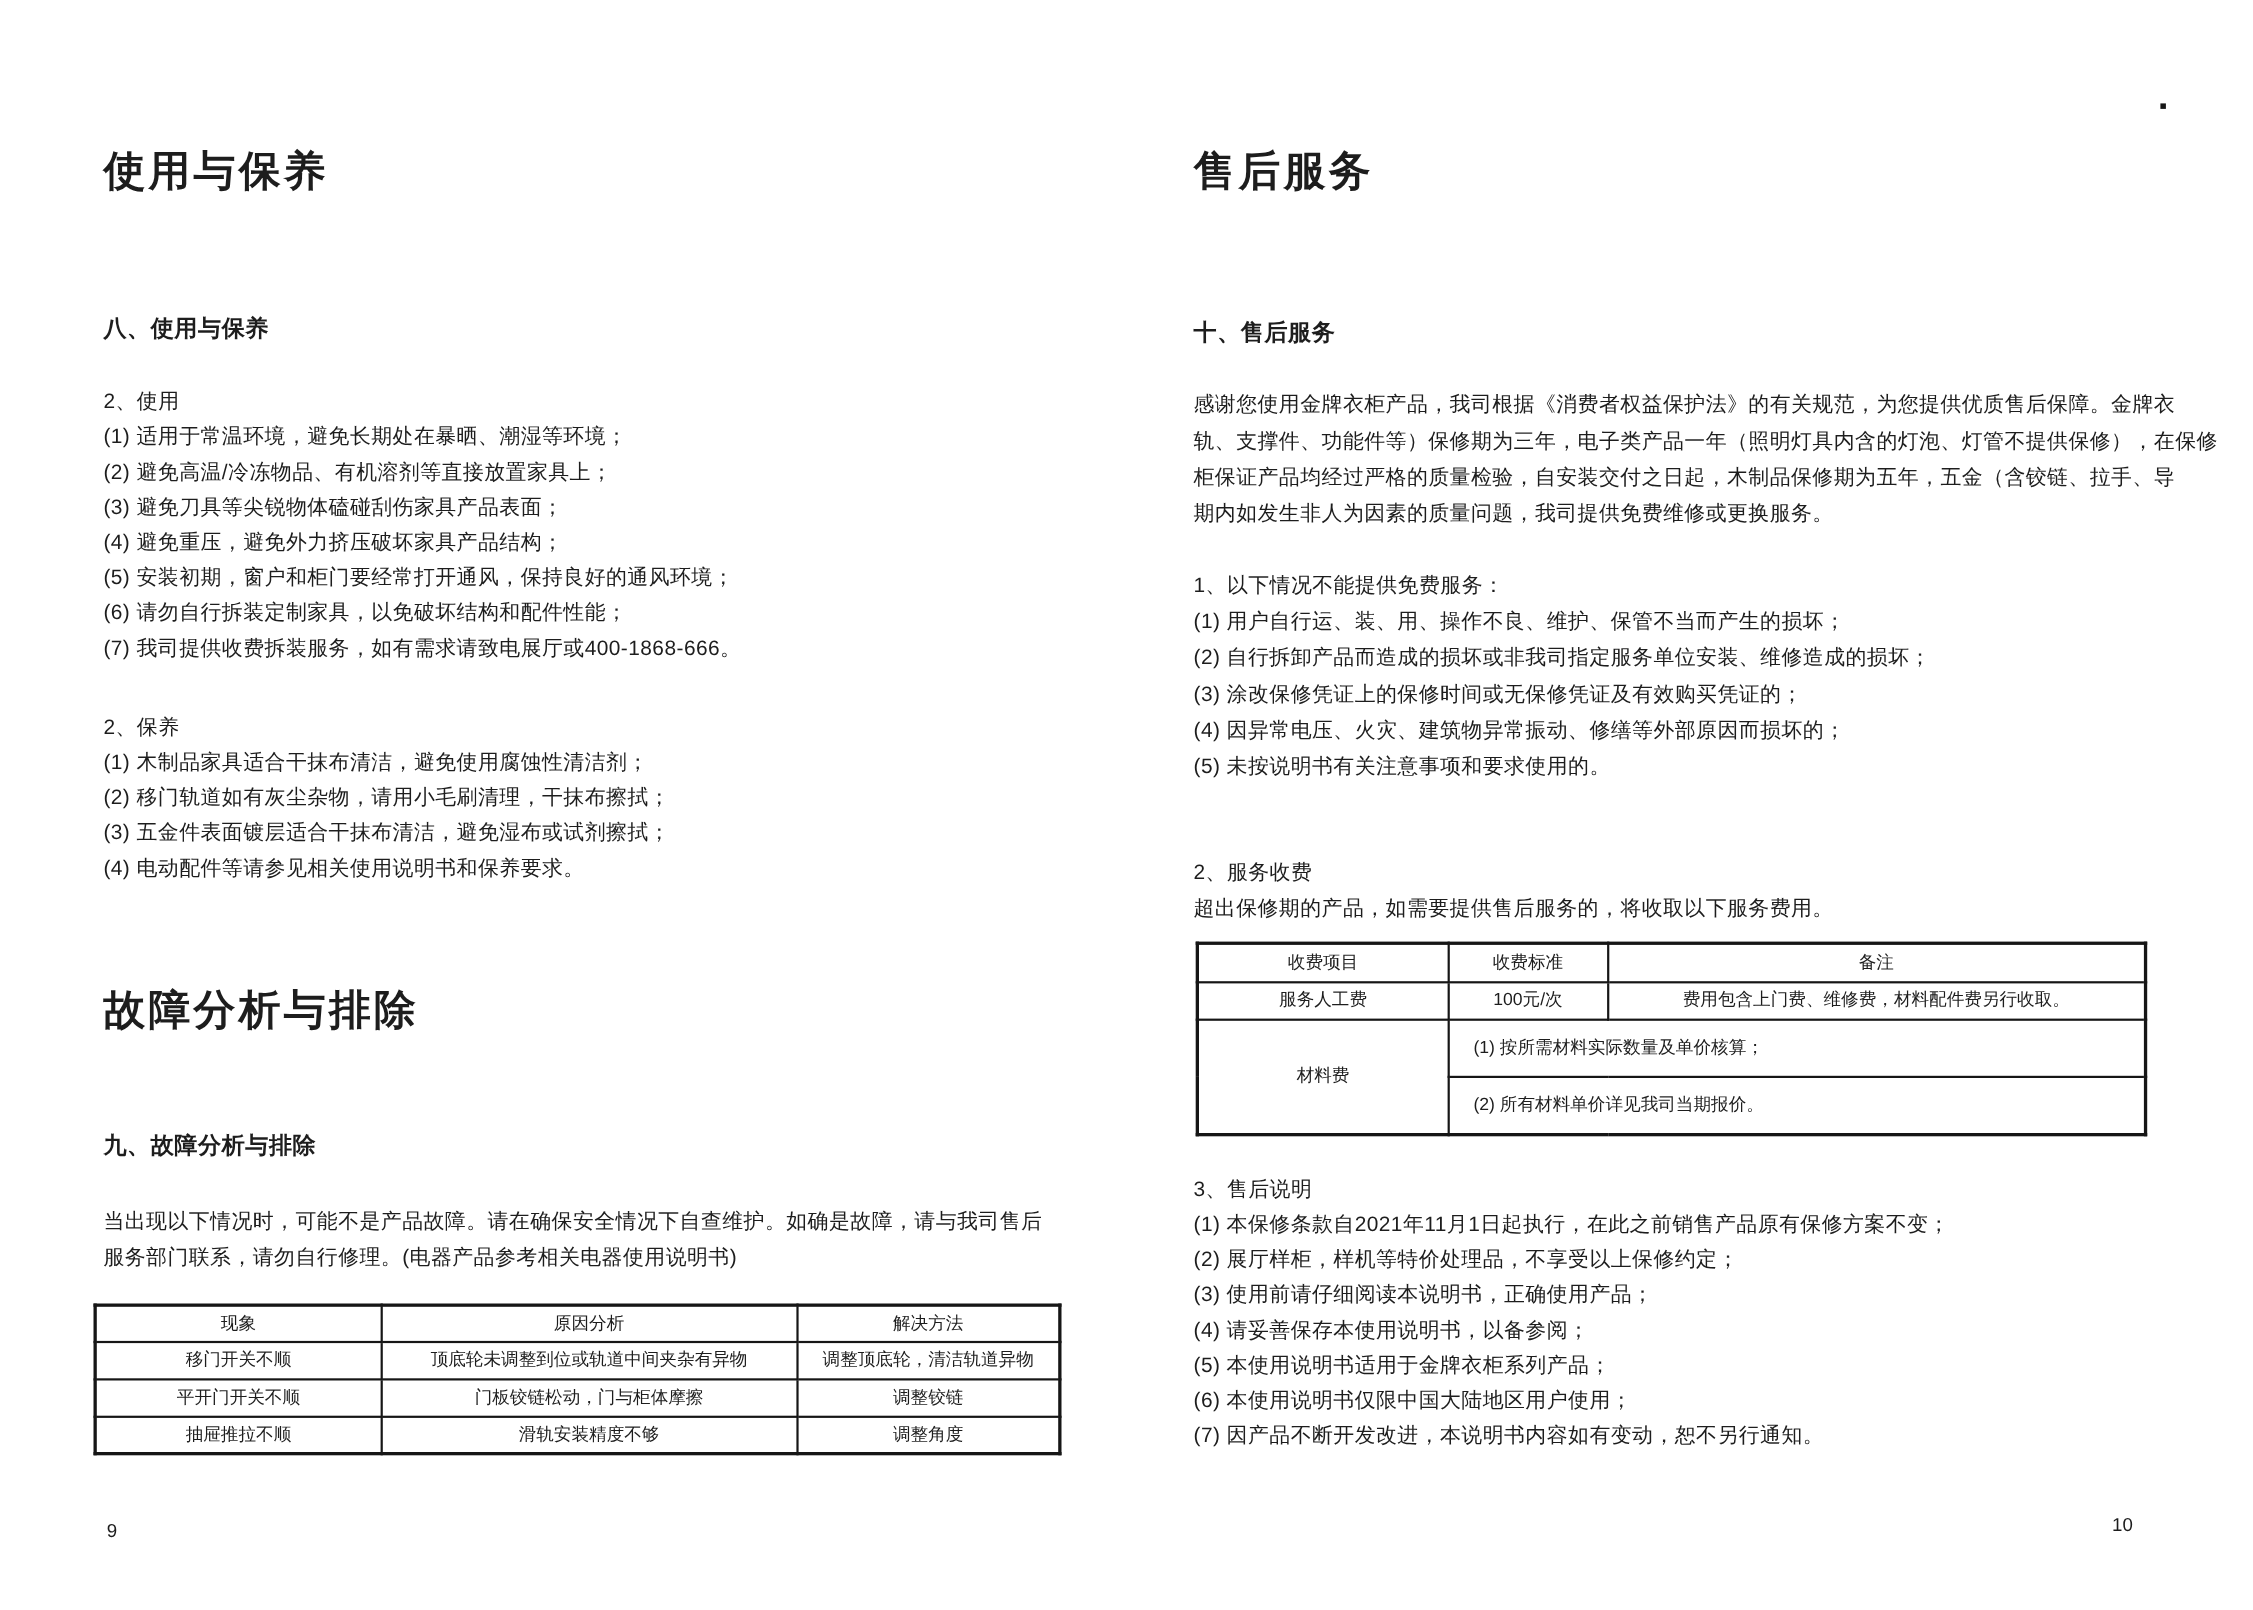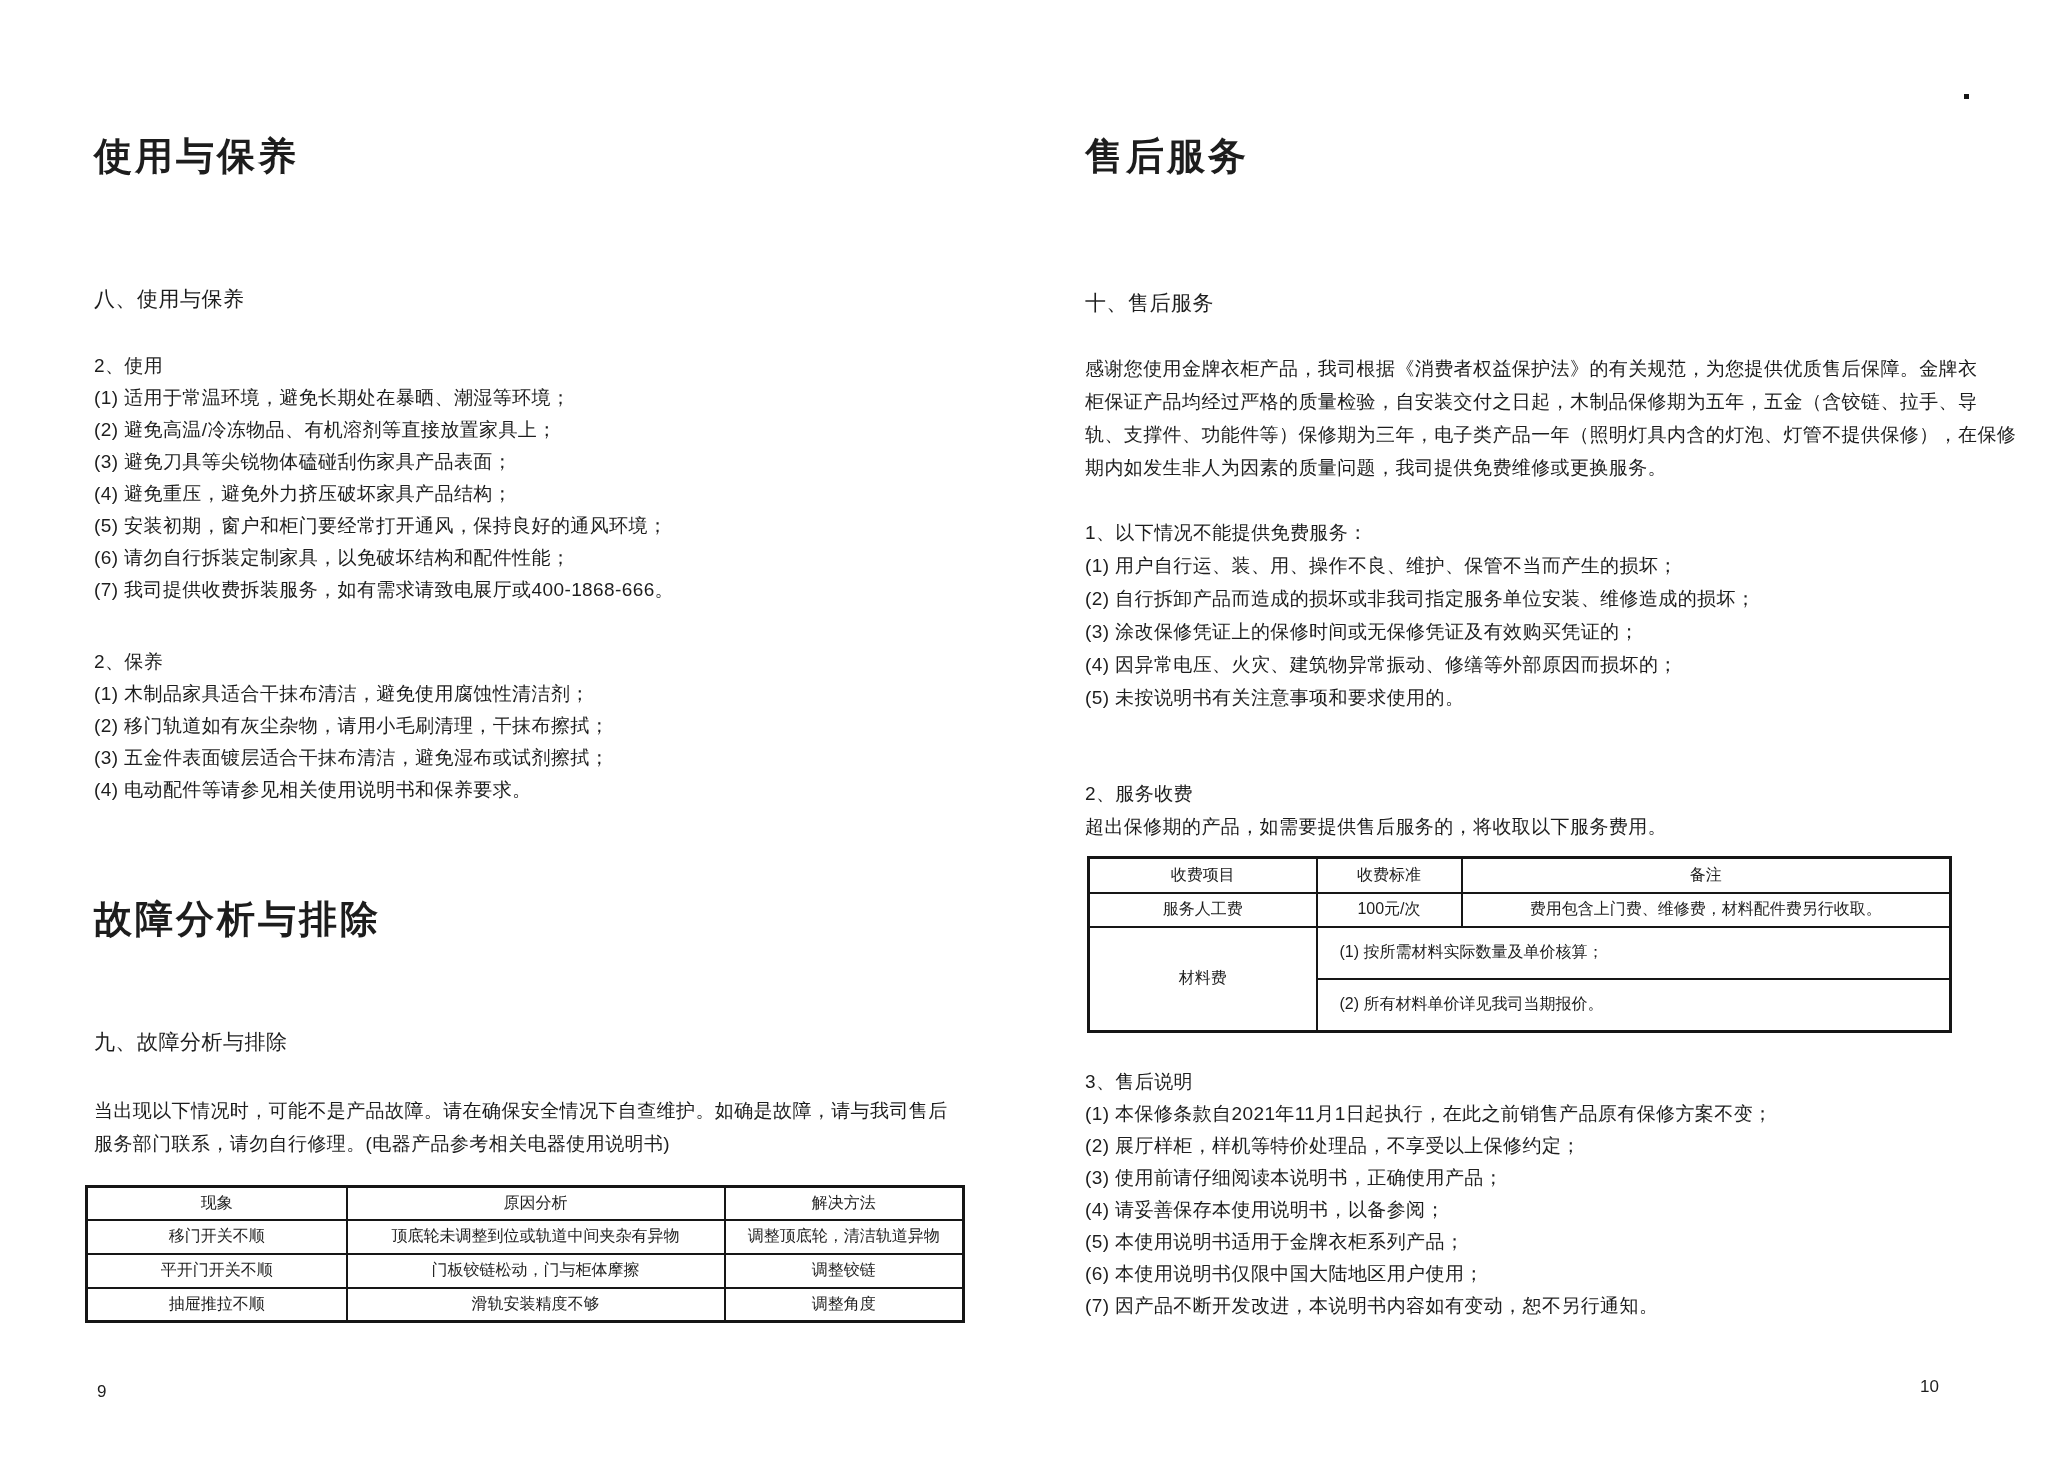--- a/index.html
+++ b/index.html
@@ -3,21 +3,21 @@
 <meta charset="utf-8">
 <style>
   html,body{margin:0;padding:0;background:#ffffff;}
   .sheet{
     position:relative;width:2048px;height:1460px;background:#ffffff;
     font-family:"Liberation Sans","DejaVu Sans",sans-serif;
     color:#1d1d1d;font-weight:500;overflow:hidden;
   }
   .abs{position:absolute;}
   .h1{font-size:38px;font-weight:700;letter-spacing:3px;line-height:44px;white-space:nowrap;}
-  .h2{font-size:21px;line-height:30px;white-space:nowrap;letter-spacing:0.5px;}
+  .h2{font-size:21px;line-height:30px;white-space:nowrap;letter-spacing:0.5px;font-weight:bold;}
   .body{font-size:19px;letter-spacing:0.4px;}
   .list32 > div{line-height:32px;white-space:nowrap;}
   .list33 > div{line-height:33px;white-space:nowrap;}
   .tbl{border-collapse:collapse;table-layout:fixed;font-size:16px;border:3px solid #161616;color:#1d1d1d;}
   .tbl td{border:2px solid #161616;text-align:center;vertical-align:middle;padding:0;overflow:hidden;white-space:nowrap;}
   .tbl td.lefty{text-align:left;padding-left:22px;}
   .pagenum{font-size:17px;line-height:20px;}
   .dot{width:5px;height:5px;background:#161616;}
 </style>
 </head>
@@ -90,22 +90,22 @@
   <div class="pagenum abs" style="left:97px;top:1382px">9</div>
 
   <div class="h1 abs" style="left:1085px;top:134px">售后服务</div>
 
   <div class="dot abs" style="left:1964px;top:94px"></div>
 
   <div class="h2 abs" style="left:1085px;top:288px">十、售后服务</div>
 
   <div class="body list33 abs" style="left:1085px;top:352px">
     <div>感谢您使用金牌衣柜产品，我司根据《消费者权益保护法》的有关规范，为您提供优质售后保障。金牌衣</div>
+    <div>轨、支撑件、功能件等）保修期为三年，电子类产品一年（照明灯具内含的灯泡、灯管不提供保修），在保修</div>
     <div>柜保证产品均经过严格的质量检验，自安装交付之日起，木制品保修期为五年，五金（含铰链、拉手、导</div>
-    <div>轨、支撑件、功能件等）保修期为三年，电子类产品一年（照明灯具内含的灯泡、灯管不提供保修），在保修</div>
     <div>期内如发生非人为因素的质量问题，我司提供免费维修或更换服务。</div>
   </div>
 
   <div class="body list33 abs" style="left:1085px;top:516px">
     <div>1、以下情况不能提供免费服务：</div>
     <div>(1) 用户自行运、装、用、操作不良、维护、保管不当而产生的损坏；</div>
     <div>(2) 自行拆卸产品而造成的损坏或非我司指定服务单位安装、维修造成的损坏；</div>
     <div>(3) 涂改保修凭证上的保修时间或无保修凭证及有效购买凭证的；</div>
     <div>(4) 因异常电压、火灾、建筑物异常振动、修缮等外部原因而损坏的；</div>
     <div>(5) 未按说明书有关注意事项和要求使用的。</div>

